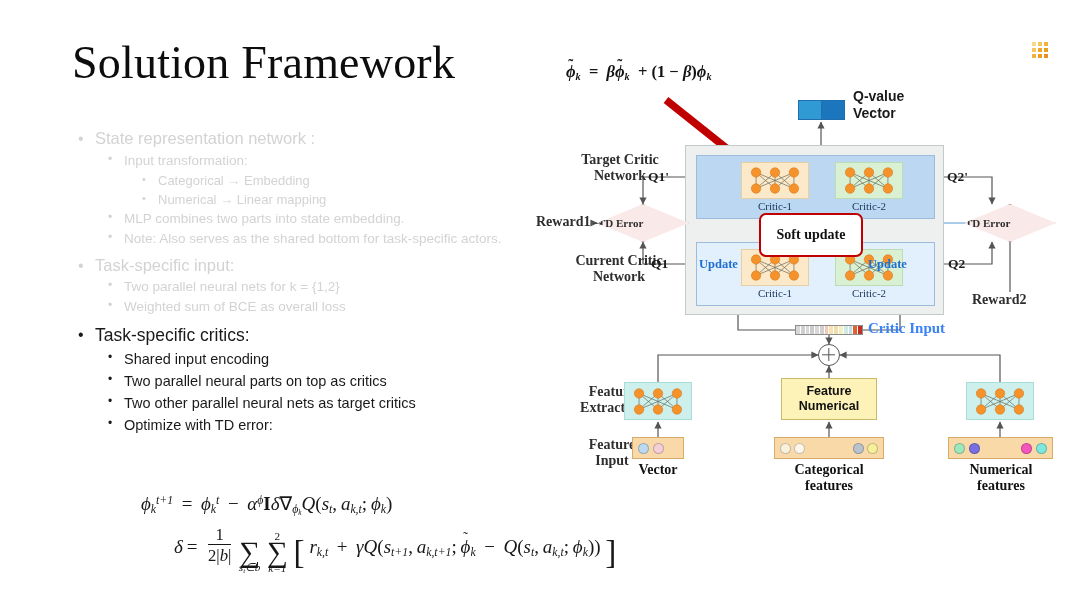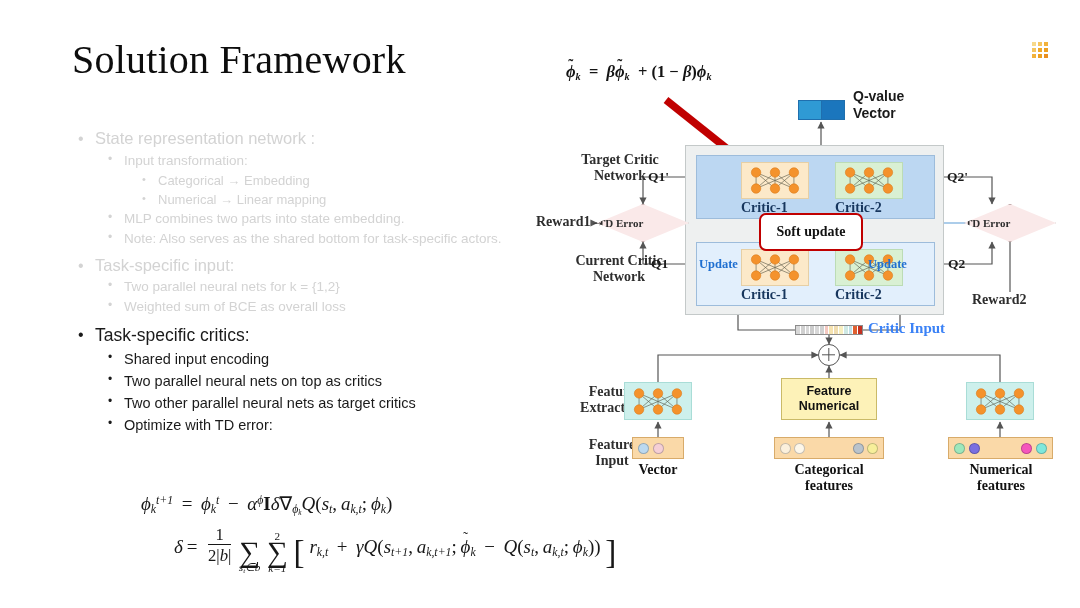--- a/index.html
+++ b/index.html
@@ -9,21 +9,21 @@
     font-family: "Liberation Sans", sans-serif;
     position: relative;
     overflow: hidden;
   }
 
   
   #slide-title {
     position: absolute;
     left: 72px; top: 36px;
     font-family: "Liberation Serif", serif;
-    font-size: 40px;
+    font-size: 46px;
     font-weight: 400;
     color: #0d0d0d;
     letter-spacing: 0.2px;
   }
 
   #bullet-area {
     position: absolute;
     left: 78px; top: 126px;
     width: 480px;
   }
@@ -162,24 +162,24 @@
   .nn-box {
     position: absolute; top: 6px;
     width: 68px; height: 37px;
     border: 1px solid #cfcfcf;
   }
   .nn-box.peach { background: #fce9c9; border-color: #e6cfa5; }
   .nn-box.green { background: #d9f0d3; border-color: #bcdcb5; }
   .nn-box.cyan  { background: #cdf0ec; border-color: #a9ddd7; }
   .nn-label {
     position: absolute; top: 44px; width: 68px;
-    text-align: left;
-    font-family: "Liberation Serif", serif;
-    font-size: 14px;
-    font-weight: bold;
+    text-align: center;
+    font-family: "Liberation Serif", serif;
+    font-size: 11px;
+    font-weight: normal;
     color: #17365d;
   }
 
   #qvec {
     position: absolute; left: 250px; top: 48px;
     width: 47px; height: 20px;
     display: flex;
     border: 1px solid #1f6fae;
   }
   #qvec .c1 { flex: 1; background: #2f9ad4; }
@@ -194,21 +194,21 @@
     display: flex; align-items: center; justify-content: flex-start;
   }
   .diamond span {
     font-family: "Liberation Serif", serif;
     font-size: 11px; font-weight: bold; color: #2e2e2e;
   }
 
   #soft-update {
     position: absolute;
     left: 211px; top: 161px;
-    width: 104px; height: 38px;
+    width: 104px; height: 44px;
     border: 2px solid #c00000;
     border-radius: 7px;
     background: #ffffff;
     display: flex; align-items: center; justify-content: center;
     z-index: 7;
   }
   #soft-update span {
     font-family: "Liberation Serif", serif;
     font-size: 14px; font-weight: bold; color: #111111;
   }
@@ -339,21 +339,21 @@
   <div class="bl lvl1 active" style="margin-top:8px;font-size:17.5px">
       <span class="dot">•</span>
       <span class="txt">Task-specific critics:</span>
     </div>
   <div class="bl lvl2 active" style="font-size:14.5px;margin-top:3px">
       <span class="dot">•</span>
       <span class="txt">Shared input encoding</span>
     </div>
   <div class="bl lvl2 active" style="font-size:14.5px;margin-top:3px">
       <span class="dot">•</span>
-      <span class="txt">Two parallel neural nets on top as critics</span>
+      <span class="txt">Two parallel neural parts on top as critics</span>
     </div>
   <div class="bl lvl2 active" style="font-size:14.5px;margin-top:3px">
       <span class="dot">•</span>
       <span class="txt">Two other parallel neural nets as target critics</span>
     </div>
   <div class="bl lvl2 active" style="font-size:14.5px;margin-top:3px">
       <span class="dot">•</span>
       <span class="txt">Optimize with TD error:</span>
     </div>
 </div>

